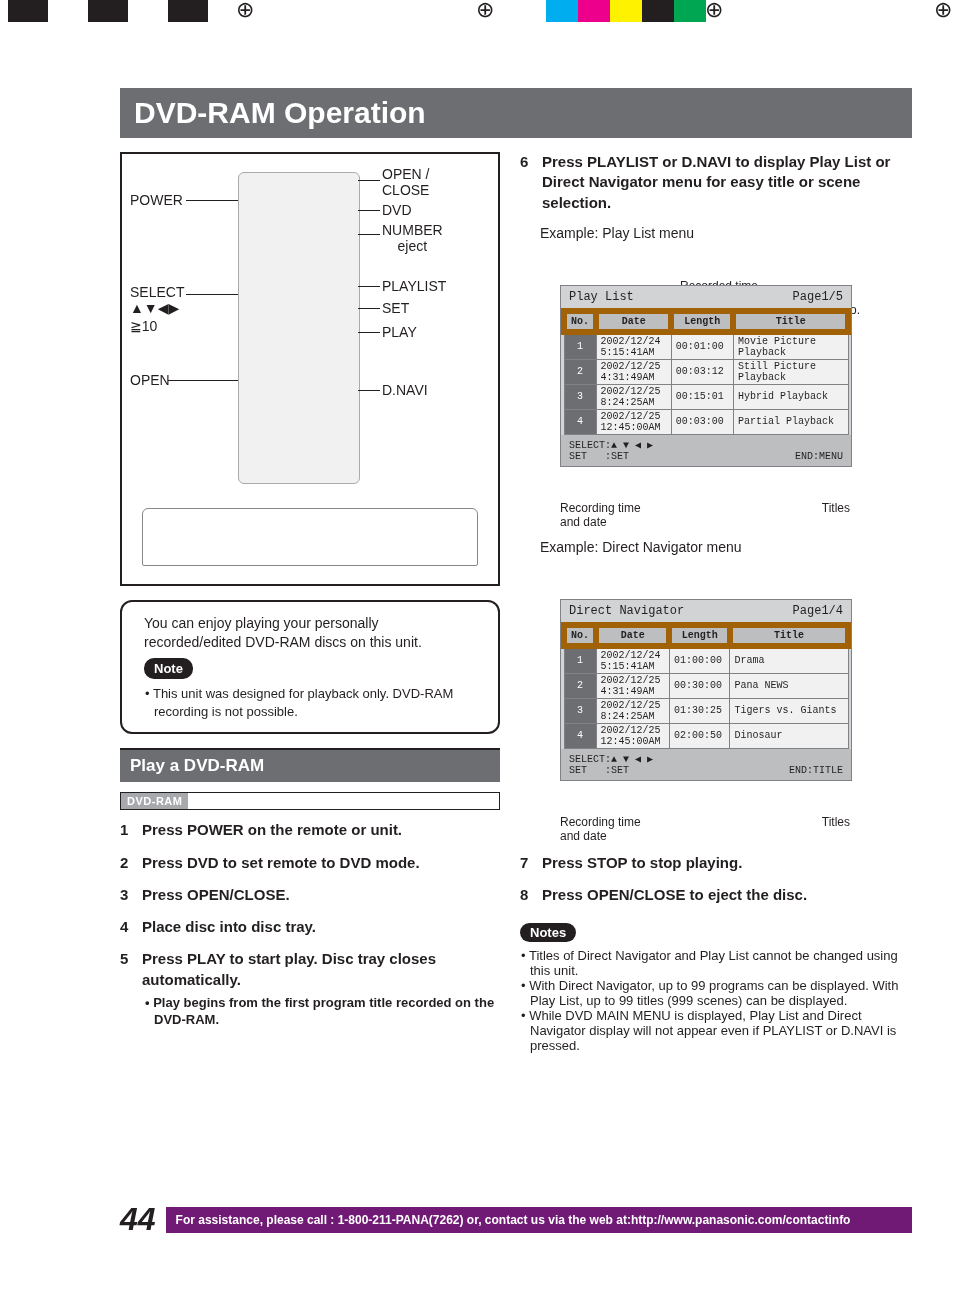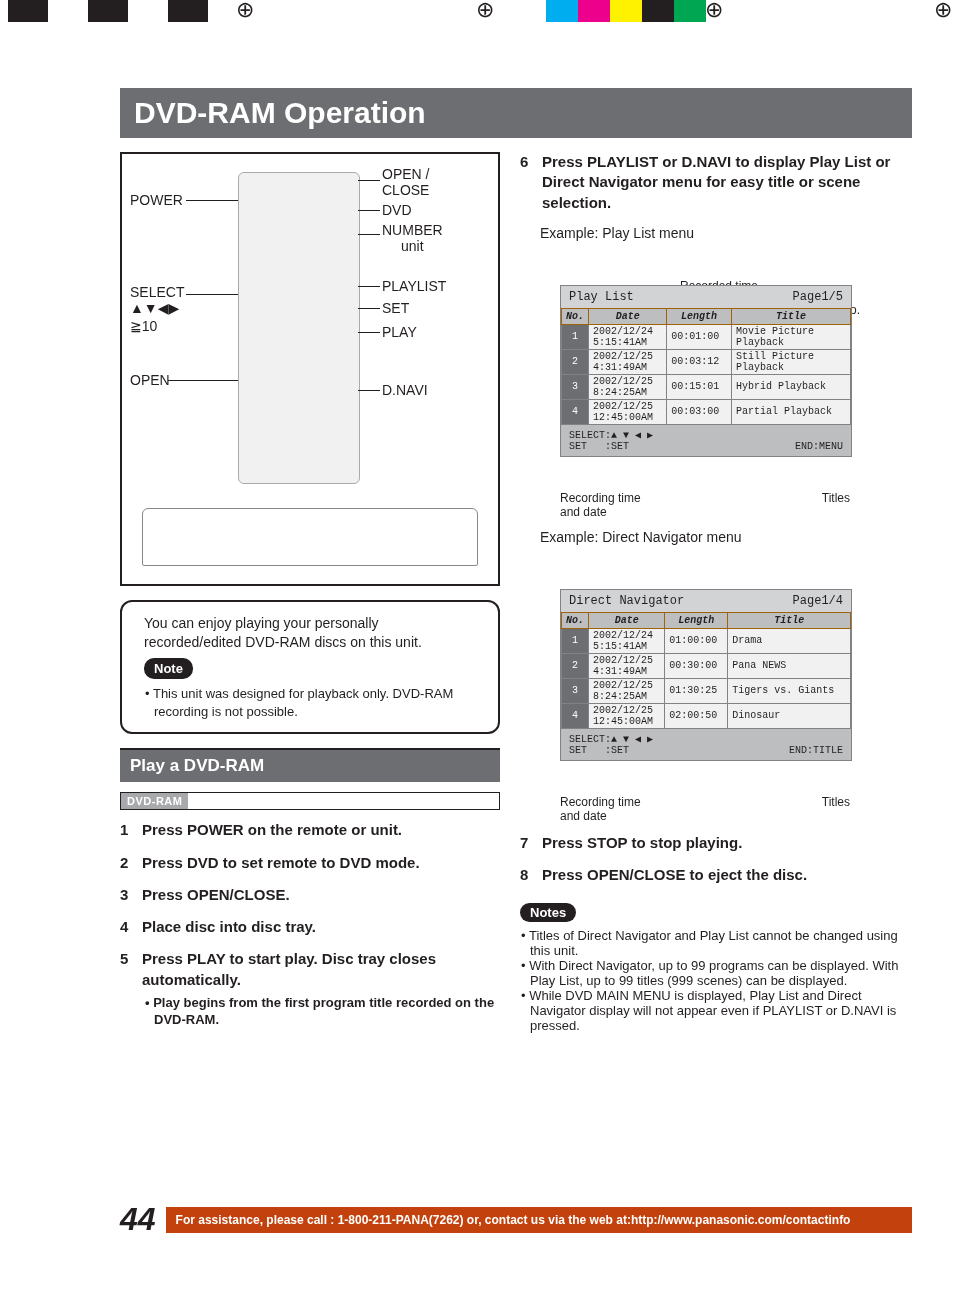--- a/index.html
+++ b/index.html
@@ -42,29 +42,29 @@
   .sub { font-weight:bold; font-size:13px; margin-top:4px; padding-left:12px; text-indent:-9px;}
   .sub::before { content:"• "; }
 
   
   .osd-label { font-size:14px; margin:10px 0 6px 20px;}
   .osd-wrap { position:relative; margin-left:40px; margin-bottom:8px;}
   .callout { position:absolute; font-size:12px; white-space:nowrap;}
   .osd { width:290px; background:#d1d3d4; border:1px solid #808285; font-family:"Courier New",monospace; font-size:11px; position:relative; margin-top:44px; margin-bottom:34px;}
   .osd .hdr { display:flex; justify-content:space-between; padding:4px 8px; font-size:12px;}
   .osd table { width:100%; border-collapse:collapse; font-size:10px;}
-  .osd th { background:#bcbec0; border:1px solid #a16207; padding:2px 4px; font-weight:bold; font-family:"Courier New",monospace;font-style:italic;}
+  .osd th { background:#bcbec0; border:6px solid #a16207; padding:2px 4px; font-weight:bold; font-family:"Courier New",monospace;}
   .osd td { border:1px solid #808285; padding:1px 4px; background:#f1f1f2; white-space:nowrap;}
   .osd td.no { background:#6d6e71; color:#fff; text-align:center; width:18px;}
   .osd .ftr { display:flex; justify-content:space-between; padding:4px 8px; font-size:10px; background:#bcbec0;}
   .below { display:flex; justify-content:space-between; font-size:12px; width:290px; margin-top:2px;}
 
   .footer { position:absolute; left:120px; right:42px; bottom:56px; display:flex; align-items:center; gap:10px;}
   .pg { font-size:32px; font-weight:bold; font-style:italic; }
-  .assist { flex:1; background:#c2410c; color:#fff; font-size:12px; font-weight:bold; padding:6px 10px;}
+  .assist { flex:1; background:#701a75; color:#fff; font-size:12px; font-weight:bold; padding:6px 10px;}
 </style>
 </head>
 <body>
 
 <div class="page">
   <div class="swatches">
     <div class="sw-left">
       <div style="background:#231f20"></div>
         <div style="background:#fff"></div>
       <div style="background:#231f20"></div>
@@ -97,21 +97,21 @@
           <span class="dlab" style="top:38px;left:8px">POWER</span>
           <span class="dlab" style="top:130px;left:8px">SELECT</span>
           <span class="dlab" style="top:146px;left:8px">▲▼◀▶</span>
           <span class="dlab" style="top:164px;left:8px">≧10</span>
           <span class="dlab" style="top:218px;left:8px">OPEN</span>
 
           <span class="dlab right" style="top:12px;left:260px;white-space:pre">OPEN /
 CLOSE</span>
           <span class="dlab right" style="top:48px;left:260px">DVD</span>
           <span class="dlab right" style="top:68px;left:260px;white-space:pre">NUMBER
-unit</span>
+eject</span>
           <span class="dlab right" style="top:124px;left:260px">PLAYLIST</span>
           <span class="dlab right" style="top:146px;left:260px">SET</span>
           <span class="dlab right" style="top:170px;left:260px">PLAY</span>
           <span class="dlab right" style="top:228px;left:260px">D.NAVI</span>
 
           <div class="lead" style="top:46px;left:64px;width:52px"></div>
           <div class="lead" style="top:140px;left:64px;width:52px"></div>
           <div class="lead" style="top:226px;left:46px;width:70px"></div>
           <div class="lead" style="top:26px;left:236px;width:22px"></div>
           <div class="lead" style="top:56px;left:236px;width:22px"></div>

